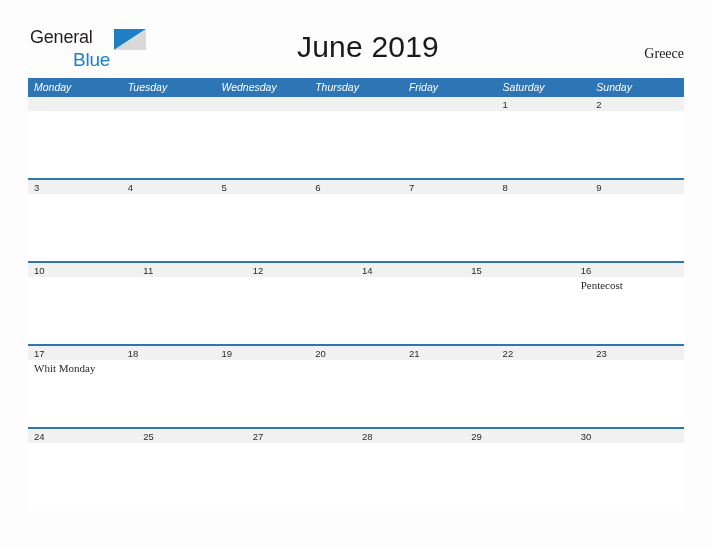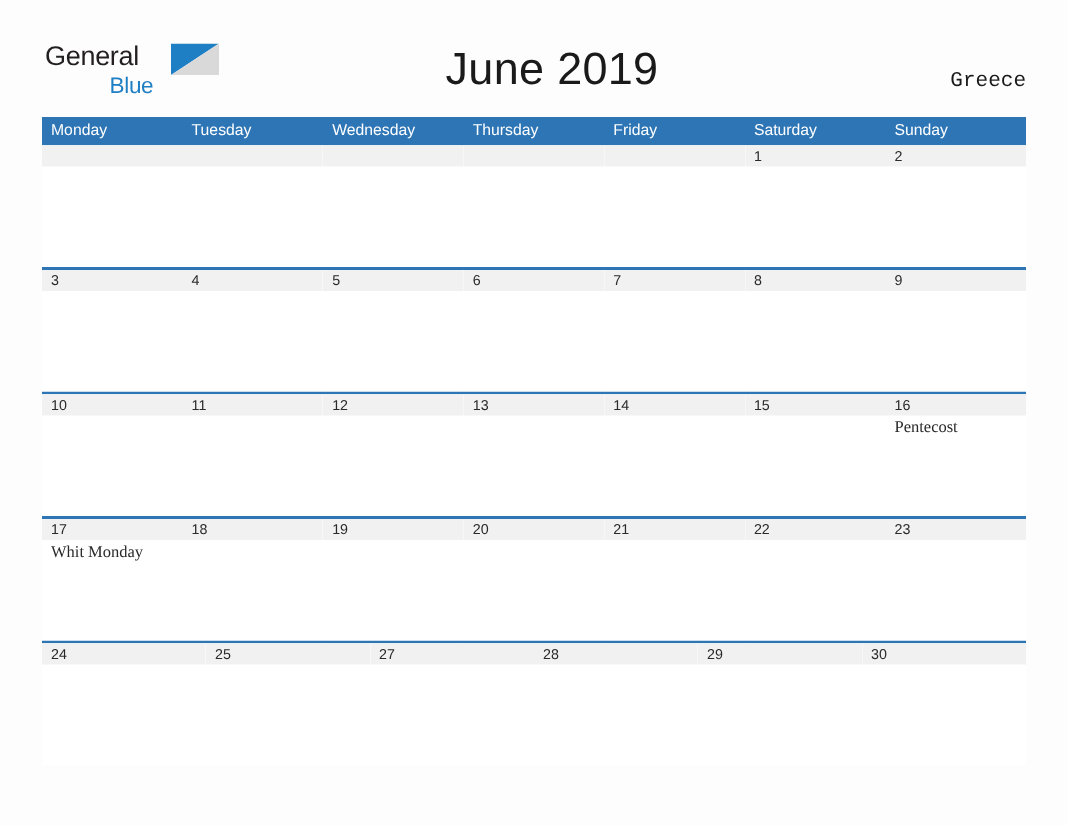--- a/index.html
+++ b/index.html
@@ -53,21 +53,21 @@
     height: 22px;
   }
   .brand-row2 {
     position: relative;
     height: 22px;
   }
   .brand-blue {
     position: absolute;
     left: 43px;
     top: 0px;
-    font-size: 15px;
+    font-size: 19px;
     color: #1f7fc4;
     letter-spacing: -0.2px;
     font-family: "Liberation Sans", sans-serif;
   }
 
   .calendar-title {
     position: absolute;
     left: 0;
     right: 0;
     top: 30px;
@@ -80,35 +80,36 @@
     font-family: "Liberation Sans", sans-serif;
     padding-left: 24px;
   }
 
   .region-label {
     position: absolute;
     right: 28px;
     top: 46px;
     font-size: 14px;
     color: #1a1a1a;
-    font-family: Liberation Mono, monospace;
+    font-family: Liberation Serif, serif;
   }
 
   
   .calendar {
     position: absolute;
     left: 28px;
     top: 78px;
     width: 656px;
   }
 
   .weekday-header {
     display: flex;
     background: #2e75b6;
     height: 19px;
+    font-style: italic;
   }
   .weekday-cell {
     flex: 1 1 0;
     color: #ffffff;
     font-size: 10.5px;
     line-height: 19px;
     padding-left: 6px;
     box-sizing: border-box;
     white-space: nowrap;
     overflow: hidden;
@@ -265,24 +266,20 @@
           <div class="day-cell">
             <div class="day-band"></div>
             <div class="day-number">11</div>
           </div>
           <div class="day-cell">
             <div class="day-band"></div>
             <div class="day-number">12</div>
           </div>
           <div class="day-cell">
             <div class="day-band"></div>
-            <div class="day-number">13</div>
-          </div>
-          <div class="day-cell">
-            <div class="day-band"></div>
             <div class="day-number">14</div>
           </div>
           <div class="day-cell">
             <div class="day-band"></div>
             <div class="day-number">15</div>
           </div>
           <div class="day-cell">
             <div class="day-band"></div>
             <div class="day-number">16</div>
             <div class="day-events">

